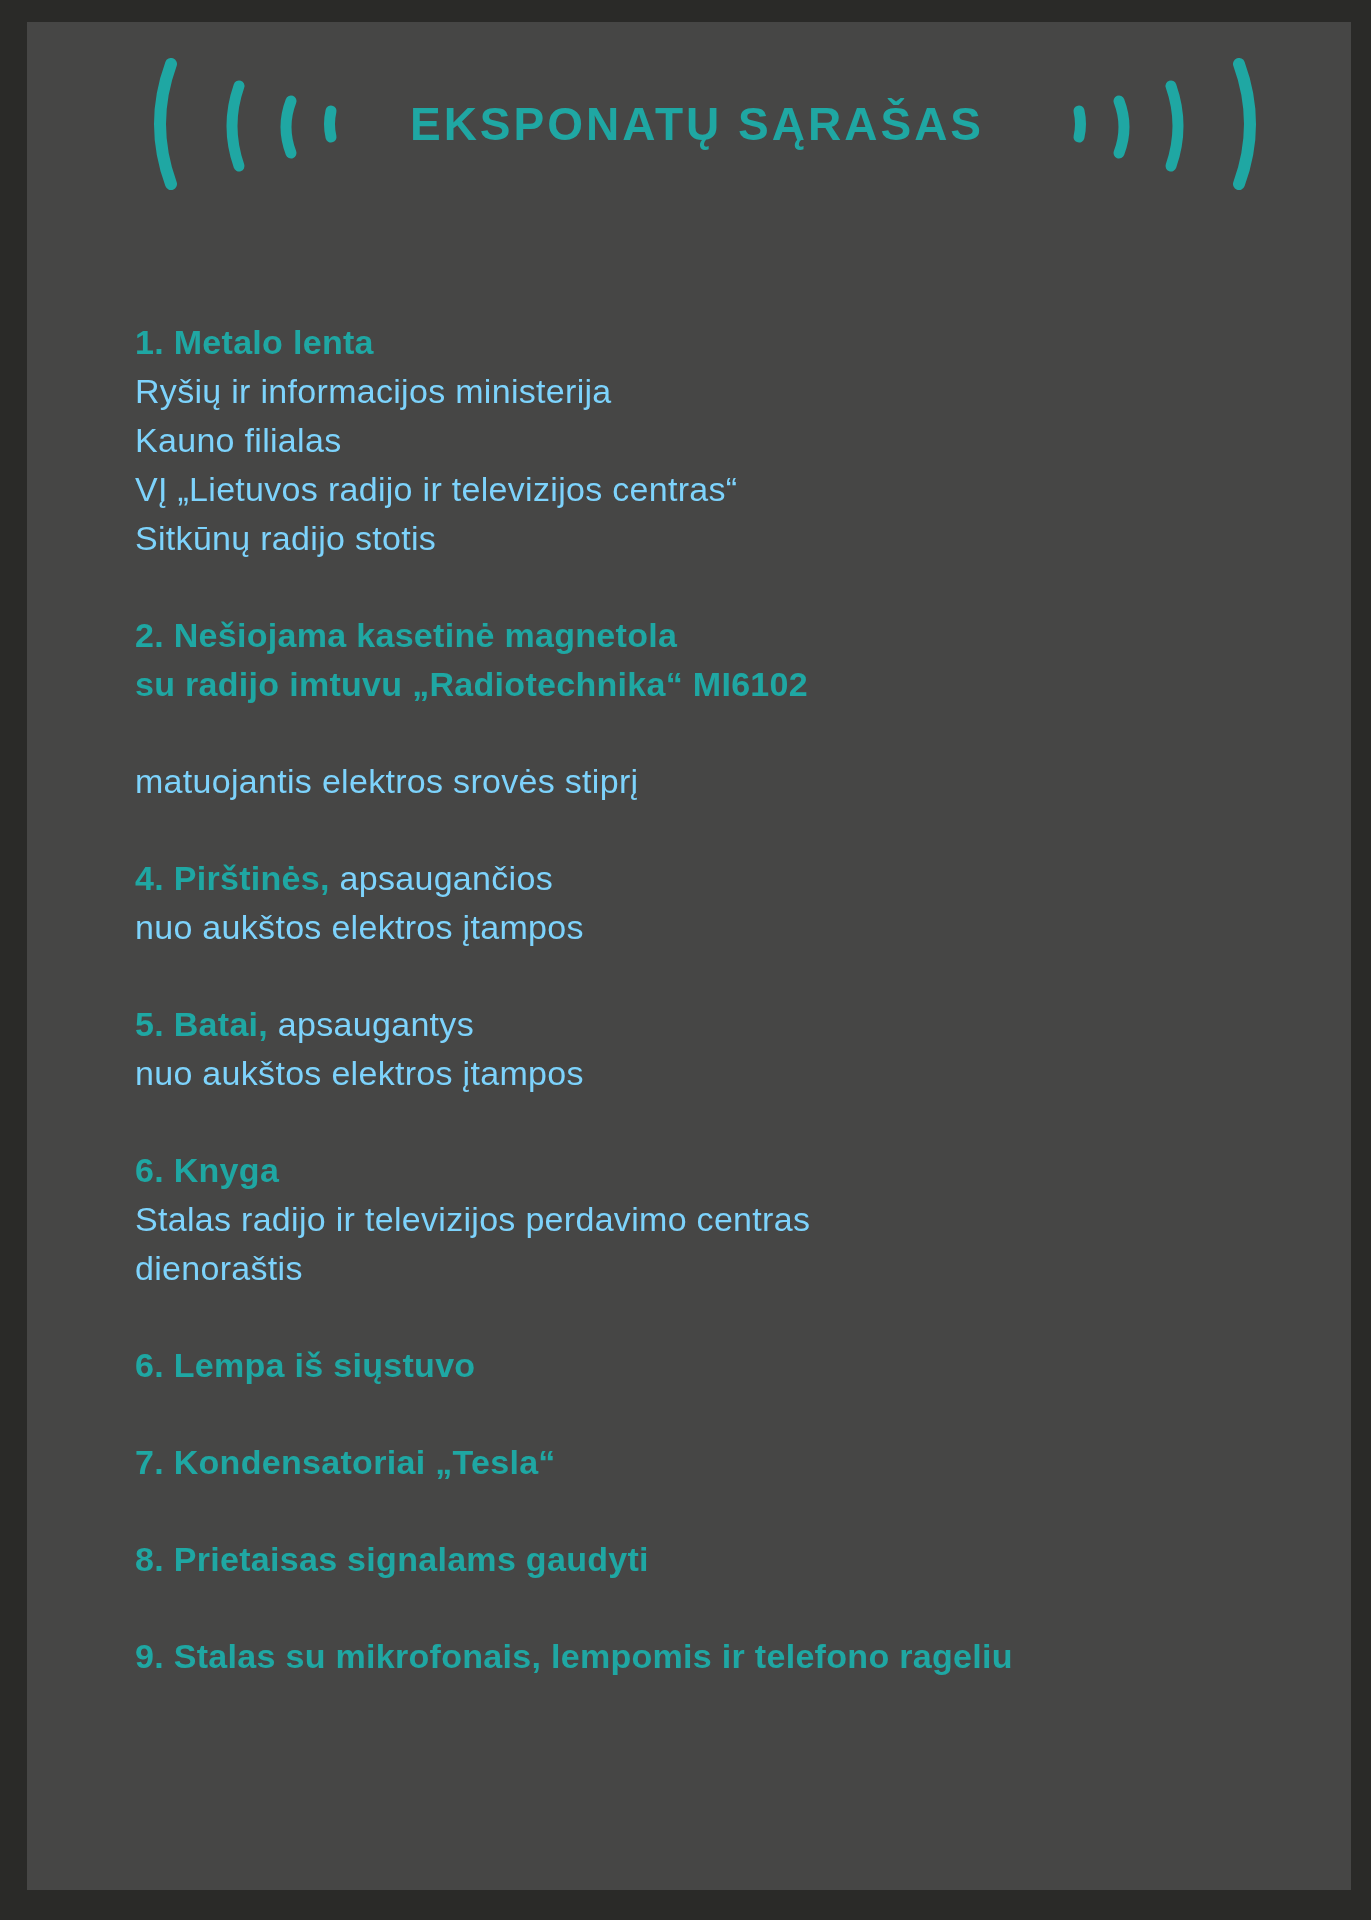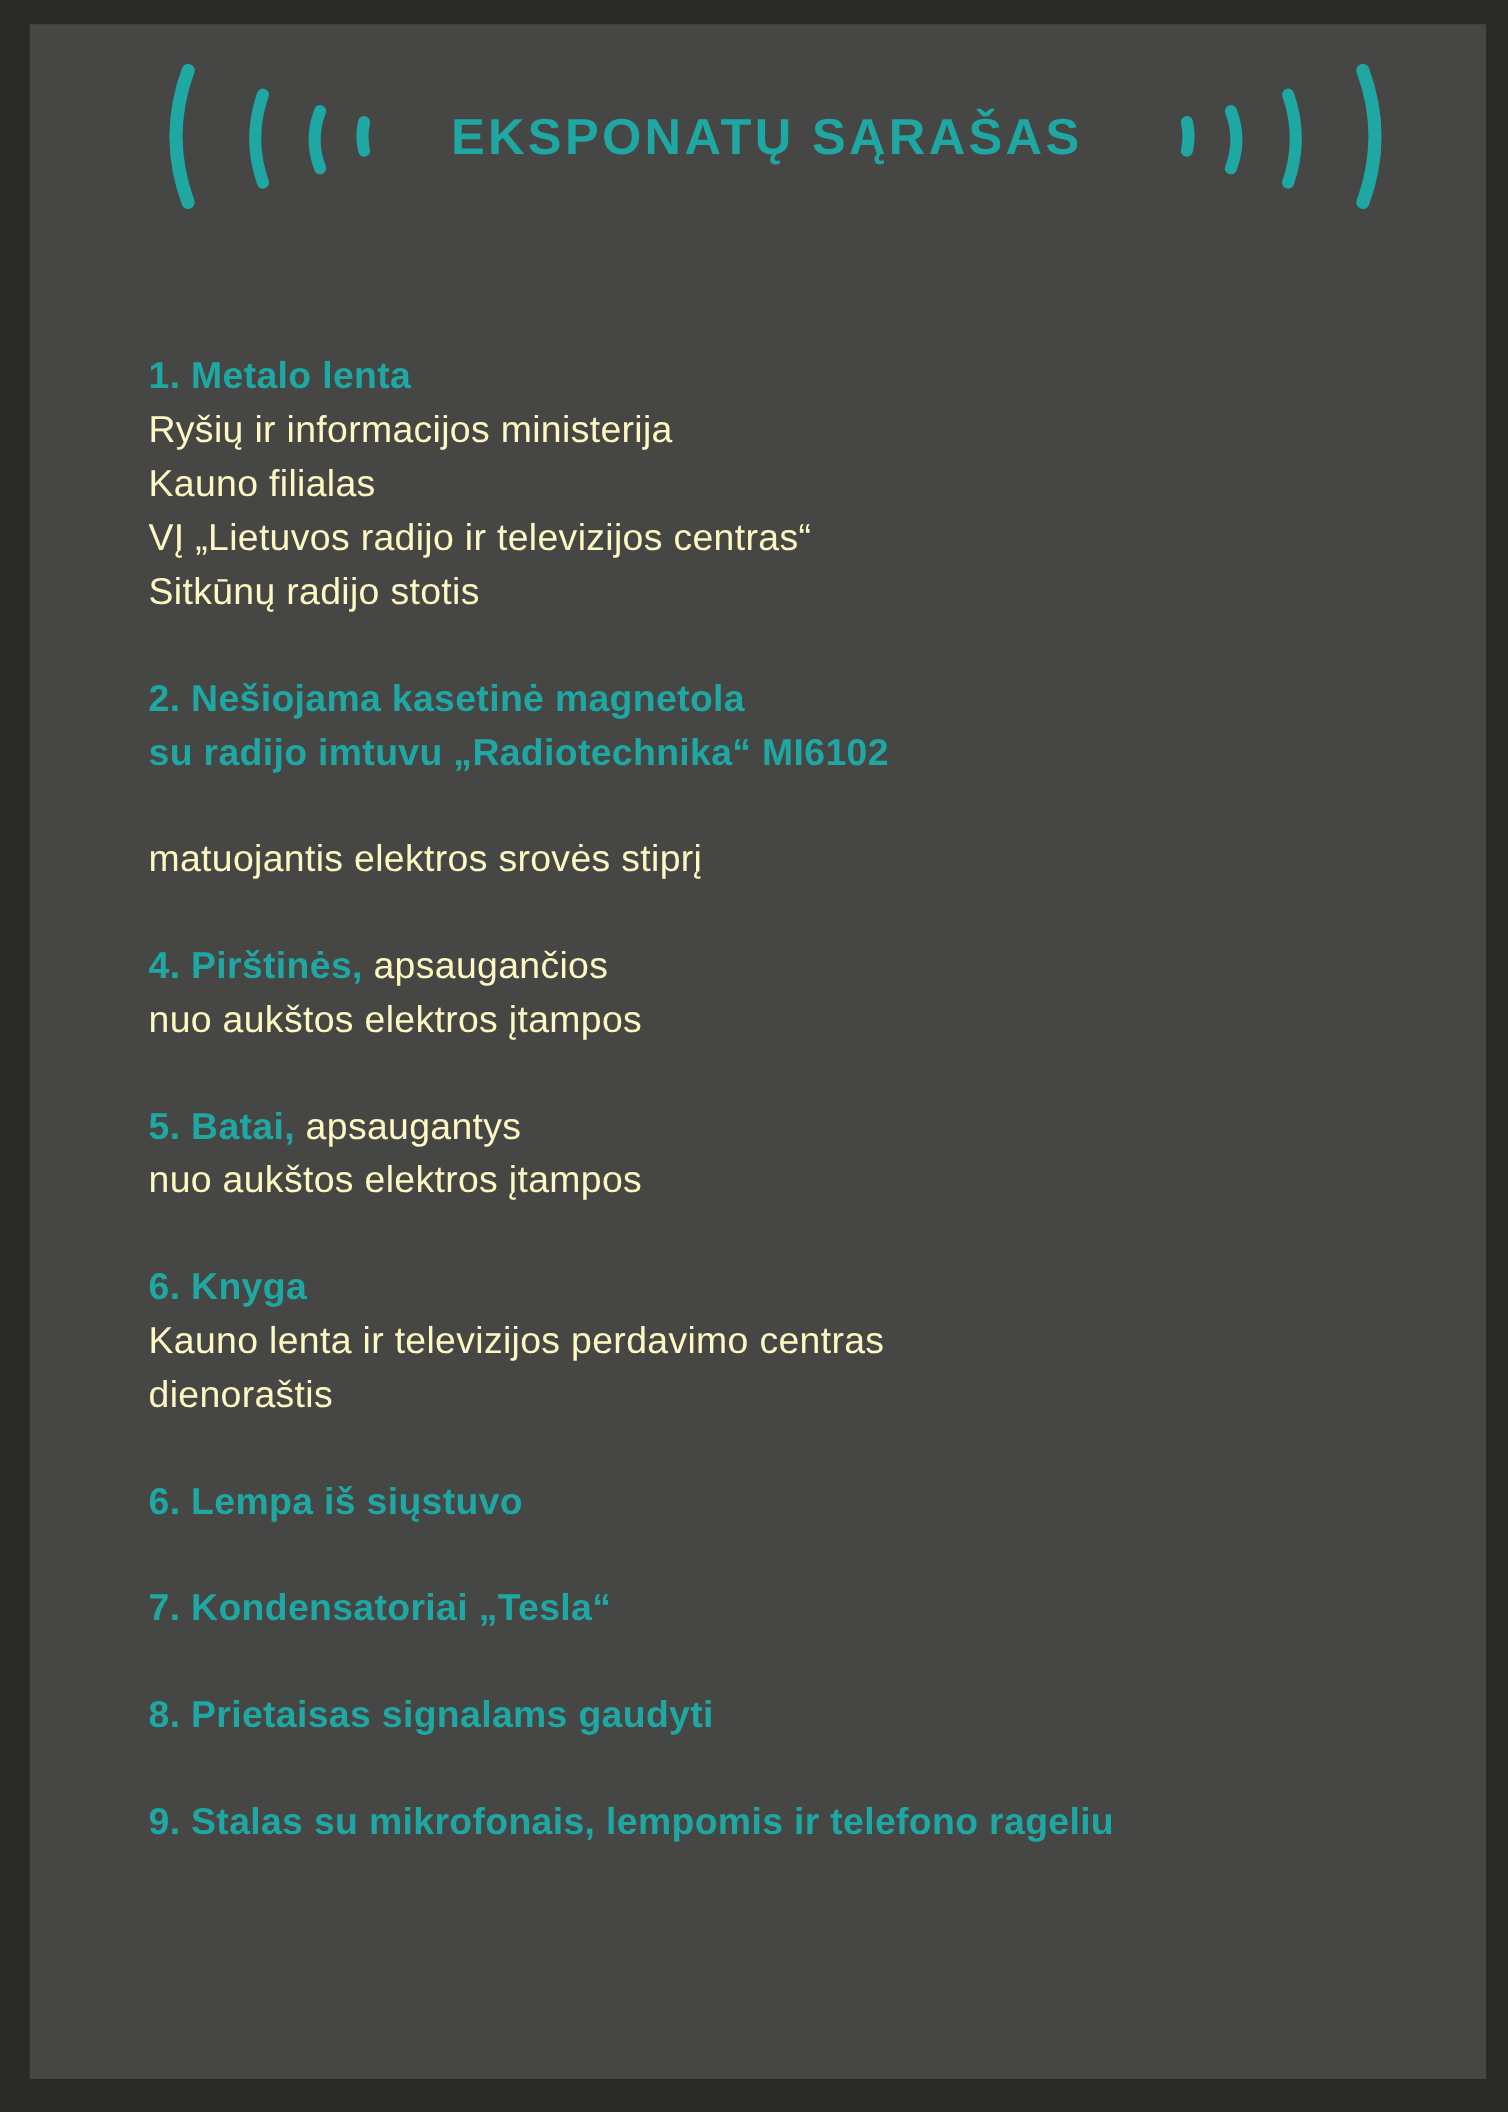--- a/index.html
+++ b/index.html
@@ -59,21 +59,21 @@
     line-height: 49px;
     letter-spacing: 0.3px;
     white-space: pre-wrap;
   }
   .head {
     color: #1fa7a3;
     font-weight: 700;
     text-align: center;
   }
   .body {
-    color: #fef9c3;
+    color: #7dd3fc;
     font-weight: 400;
   }
 </style>
 </head>
 <body>
 
 <div class="page">
   <div class="panel">
 
     <header class="title-row">
@@ -112,21 +112,21 @@
         <div class="section">
           <div class="line"><span class="head">4. Pirštinės,</span><span class="body"> apsaugančios</span></div>
           <div class="line"><span class="body">nuo aukštos elektros įtampos</span></div>
         </div>
         <div class="section">
           <div class="line"><span class="head">5. Batai,</span><span class="body"> apsaugantys</span></div>
           <div class="line"><span class="body">nuo aukštos elektros įtampos</span></div>
         </div>
         <div class="section">
           <div class="line"><span class="head">6. Knyga</span></div>
-          <div class="line"><span class="body">Kauno lenta ir televizijos perdavimo centras</span></div>
+          <div class="line"><span class="body">Stalas radijo ir televizijos perdavimo centras</span></div>
           <div class="line"><span class="body">dienoraštis</span></div>
         </div>
         <div class="section">
           <div class="line"><span class="head">6. Lempa iš siųstuvo</span></div>
         </div>
         <div class="section">
           <div class="line"><span class="head">7. Kondensatoriai „Tesla“</span></div>
         </div>
         <div class="section">
           <div class="line"><span class="head">8. Prietaisas signalams gaudyti</span></div>

